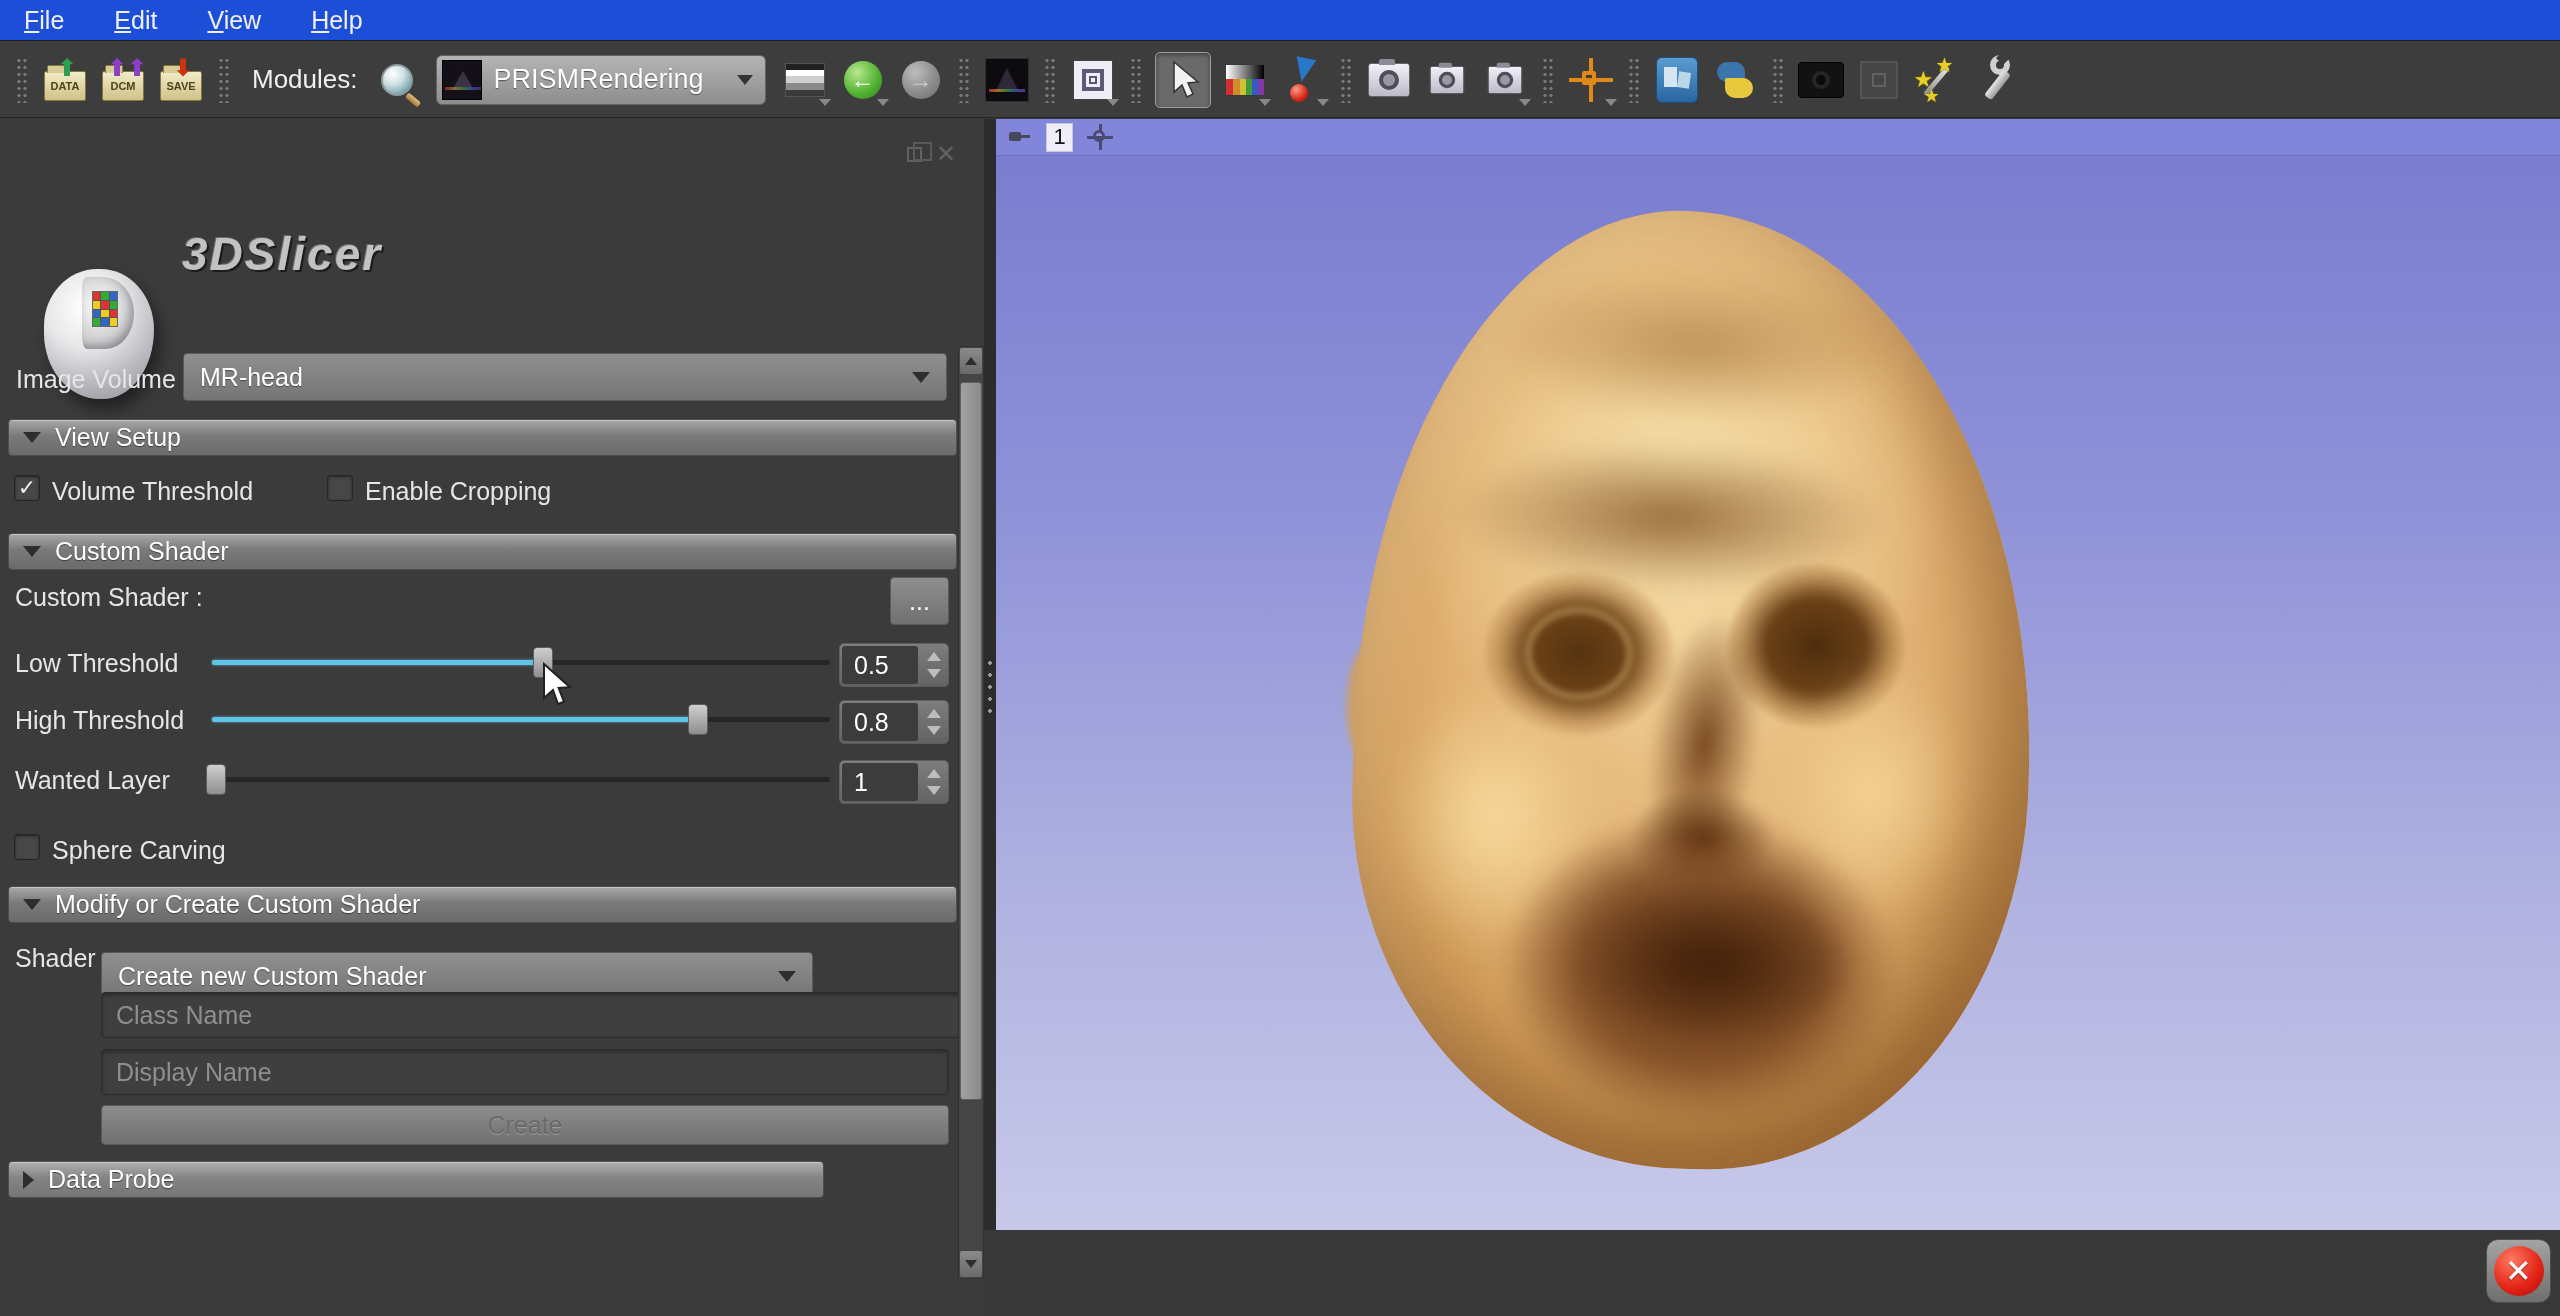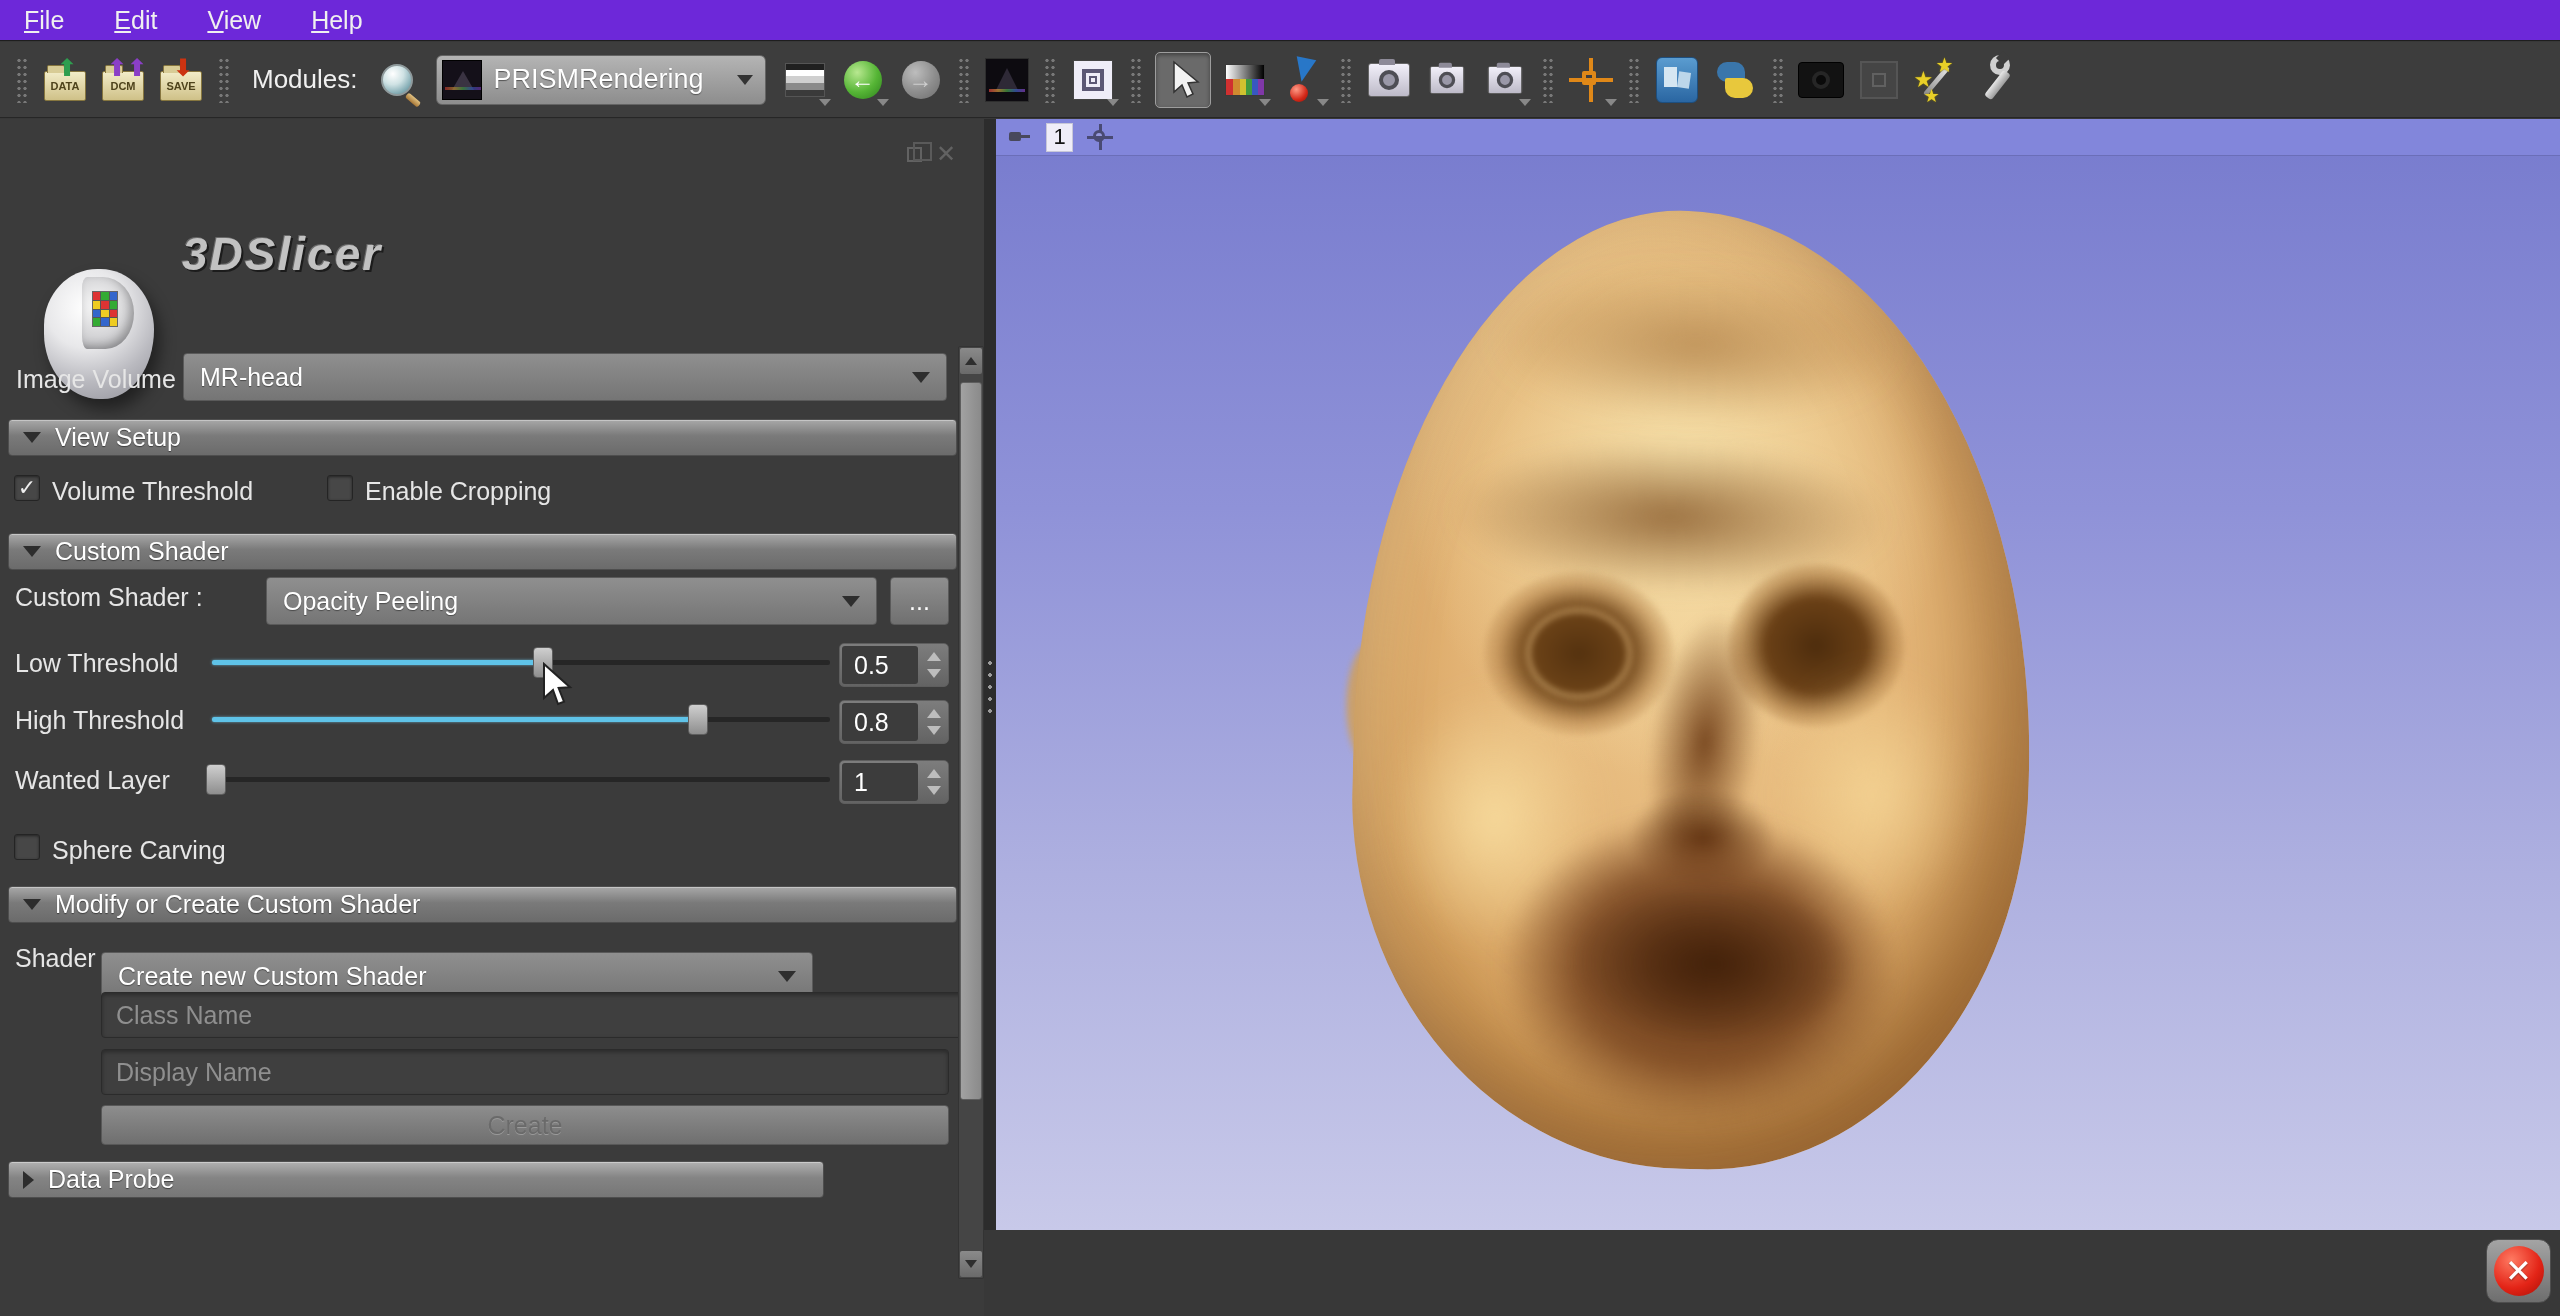--- a/index.html
+++ b/index.html
@@ -5,21 +5,21 @@
   * { box-sizing: border-box; margin: 0; padding: 0; }
   html,body { width:2560px; height:1316px; }
   body {
     position:relative; overflow:hidden;
     background:#383838;
     font-family:"Liberation Sans","DejaVu Sans",sans-serif;
     color:#e8e8e8;
     -webkit-font-smoothing:antialiased;
   }
   
-  .menubar{position:absolute;left:0;top:0;width:2560px;height:41px;background:#6d28d9;border-bottom:1px solid #1e1e1e;display:flex;align-items:center;padding-left:24px;gap:50px;}
+  .menubar{position:absolute;left:0;top:0;width:2560px;height:41px;background:#1d4ed8;border-bottom:1px solid #1e1e1e;display:flex;align-items:center;padding-left:24px;gap:50px;}
   .menu-item{font-size:25px;color:#f0f0f0;cursor:default;}
   .menu-item::first-letter{text-decoration:underline;}
   
   .toolbar{position:absolute;left:0;top:42px;width:2560px;height:76px;background:#3d3d3d;border-bottom:1px solid #262626;display:flex;align-items:center;padding-left:8px;}
   .tsep{width:12px;height:46px;margin:0 8px;background-image:radial-gradient(circle,#787878 1.4px,transparent 1.9px);background-size:6px 7px;background-repeat:repeat;}
   .ticon{width:48px;height:48px;position:relative;display:flex;align-items:center;justify-content:center;margin:0 5px;flex:none;}
   .folder{width:42px;height:30px;background:linear-gradient(#f2ecc8,#cfc188);border:1px solid #86763f;border-radius:2px;position:relative;margin-top:12px;}
   .folder::before{content:"";position:absolute;top:-7px;left:2px;width:16px;height:7px;background:#d8cc96;border:1px solid #86763f;border-bottom:none;border-radius:2px 2px 0 0;}
   .folder .flabel{position:absolute;left:0;right:0;top:8px;text-align:center;font-size:11px;font-weight:bold;color:#4e431c;letter-spacing:0;}
   .farrow{position:absolute;top:-16px;left:12px;font-size:24px;font-weight:bold;line-height:1;}
@@ -345,24 +345,20 @@
     </div>
   <span class="row-label" style="left:52px;top:358px;">Volume Threshold</span>
   <div class="checkbox" style="left:327px;top:356px;"></div>
   <span class="row-label" style="left:365px;top:358px;">Enable Cropping</span>
 
   <div class="section-hdr" style="top:414px;width:949px;">
     <div class="tri-down"></div>
     <span class="title">Custom Shader</span>
   </div>
   <span class="row-label" style="left:15px;top:464px;">Custom Shader :</span>
-  <div class="combo" style="left:266px;top:458px;width:611px;">
-    <span class="val">Opacity Peeling</span>
-    <div class="caret"></div>
-  </div>
   <div class="more-btn" style="left:890px;top:458px;">
       <span>...</span>
     </div>
 
   <span class="row-label" style="left:15px;top:530px;">Low Threshold</span>
   <div class="slider-track" style="left:212px;top:541px;width:618px;">
     <div class="slider-fill" style="width:331px;"></div>
   </div>
   <div class="slider-handle" style="left:533px;top:528px;"></div>
   <div class="spinbox" style="left:839px;top:524px;">

